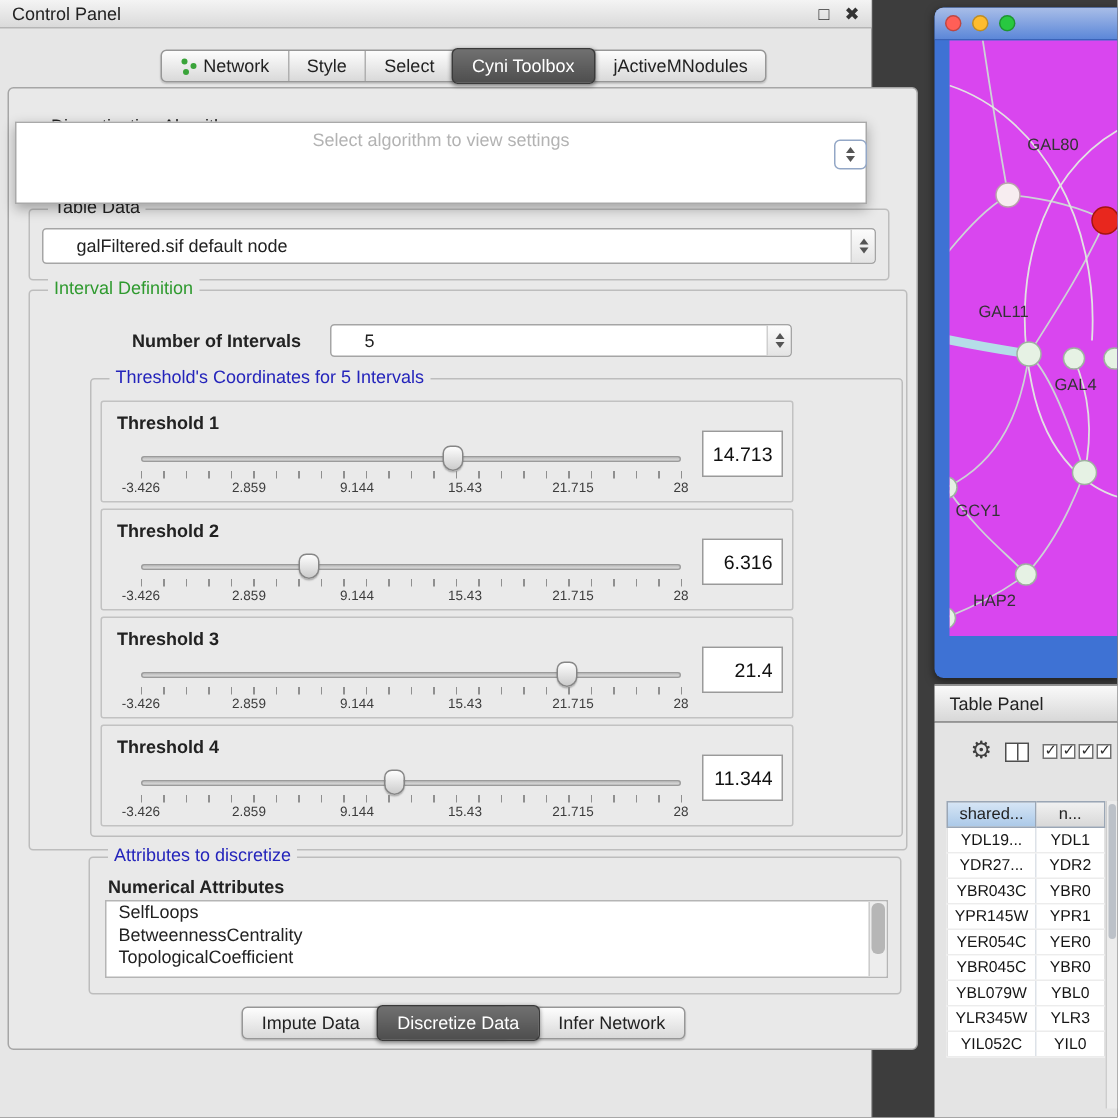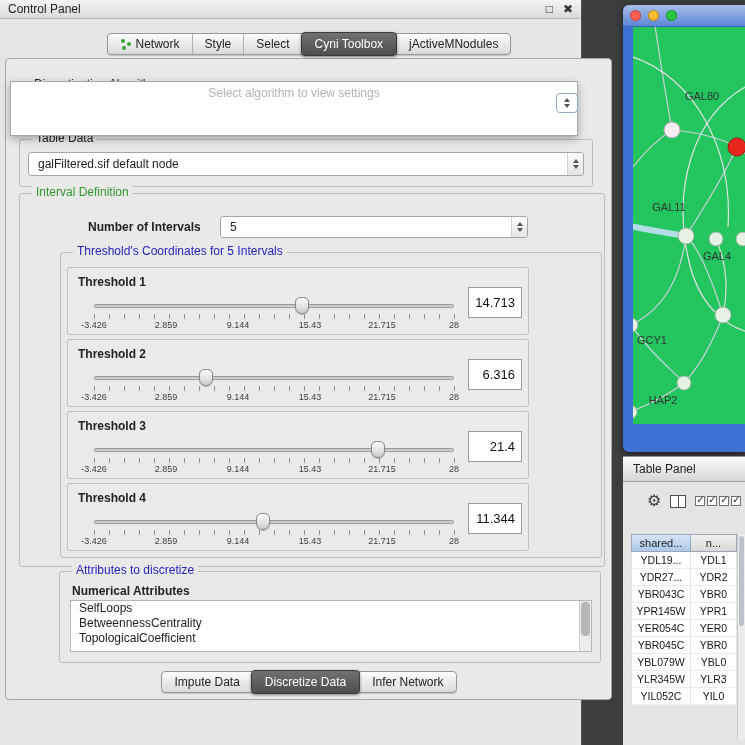--- a/index.html
+++ b/index.html
@@ -27,21 +27,21 @@
   .group{position:absolute;border:1px solid #bdbdbd;border-radius:3px;}
   .group>.legend{position:absolute;top:-8px;left:12px;background:#e9e9e9;padding:0 4px;font-size:12px;line-height:13px;white-space:nowrap;}
   .legend.green{color:#2f9a2f;}
   .legend.blue{color:#2424bb;}
   .grp-table{left:13px;top:80px;width:574px;height:48px;}
   .grp-interval{left:13px;top:134px;width:586px;height:374px;}
   .grp-thresholds{left:40px;top:58px;width:542px;height:306px;}
   .grp-attrs{left:53px;top:512px;width:542px;height:92px;}
 
   .combo{position:absolute;background:#fff;border:1px solid #a5a5a5;border-radius:3px;display:flex;align-items:center;overflow:hidden;}
-  .combo .txt{flex:1;padding-left:9px;font-size:12px;white-space:nowrap;overflow:hidden;}
+  .combo .txt{flex:1;padding-left:22px;font-size:12px;white-space:nowrap;overflow:hidden;}
   .combo .stepper{width:16px;align-self:stretch;border-left:1px solid #cfcfcf;display:flex;flex-direction:column;align-items:center;justify-content:center;background:linear-gradient(#fcfcfc,#e4e4e4);}
   .tri-up{width:0;height:0;border-left:3px solid transparent;border-right:3px solid transparent;border-bottom:4px solid #555;margin-bottom:2px;}
   .tri-down{width:0;height:0;border-left:3px solid transparent;border-right:3px solid transparent;border-top:4px solid #555;}
   .combo-tabledata{left:8px;top:12px;width:556px;height:24px;}
   .combo-intervals{left:200px;top:22px;width:308px;height:22px;}
 
   .lbl-bold{font-weight:bold;font-size:12px;}
   .num-intervals-label{position:absolute;left:68px;top:26px;}
 
   .thr-box{position:absolute;left:6px;width:462px;height:68px;border:1px solid #c2c2c2;border-radius:2px;background:#eaeaea;}
@@ -71,21 +71,21 @@
 
   .algo-legend{position:absolute;left:25px;top:18px;font-size:12px;background:#e9e9e9;padding:0 3px;}
 
   
   .network-window{position:absolute;left:623px;top:5px;width:122px;height:447px;background:#3e72d4;border-radius:6px 0 0 6px;box-shadow:0 2px 6px rgba(0,0,0,.5);}
   .nw-titlebar{height:22px;background:linear-gradient(#a9bee8,#5c87d8);border-radius:6px 0 0 0;display:flex;align-items:center;padding-left:7px;gap:7px;border-bottom:1px solid #3a63b8;}
   .traffic{width:11px;height:11px;border-radius:50%;border:1px solid rgba(0,0,0,.25);}
   .traffic.red{background:#ff5f57;}
   .traffic.yellow{background:#febc2e;}
   .traffic.green{background:#28c840;}
-  .nw-canvas{position:absolute;left:10px;top:22px;width:112px;height:397px;background:#22c55e;overflow:hidden;}
+  .nw-canvas{position:absolute;left:10px;top:22px;width:112px;height:397px;background:#d946ef;overflow:hidden;}
 
   .tp-header{position:absolute;left:623px;top:456px;width:122px;height:26px;background:linear-gradient(#fafafa,#d7d7d7);border-top:1px solid #8e8e8e;border-bottom:1px solid #9e9e9e;display:flex;align-items:center;padding-left:10px;font-size:12px;}
   .table-panel{position:absolute;left:623px;top:482px;width:122px;height:263px;background:#e4e4e4;overflow:hidden;}
   .tp-toolbar{position:absolute;left:24px;top:8px;height:22px;display:flex;align-items:center;gap:9px;width:98px;overflow:hidden;}
   .gear{font-size:16px;color:#3e3e3e;line-height:1;}
   .col-icon{width:16px;height:13px;border:1px solid #4e4e4e;background:#fff;position:relative;}
   .col-icon:before{content:"";position:absolute;left:7px;top:0;bottom:0;width:1px;background:#4e4e4e;}
   .cbgroup{display:flex;gap:2px;}
   .cb{width:10px;height:10px;border:1px solid #6f6f6f;background:#fff;position:relative;}
   .cb:after{content:"\2713";position:absolute;left:0px;top:-3px;font-size:10px;color:#2a2a2a;}

